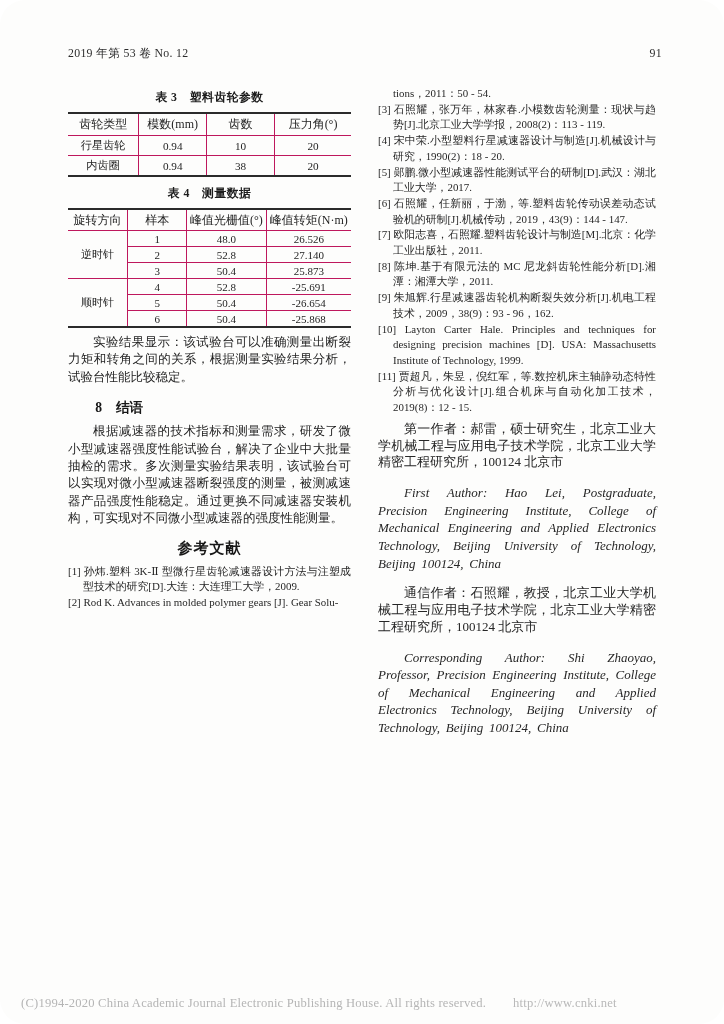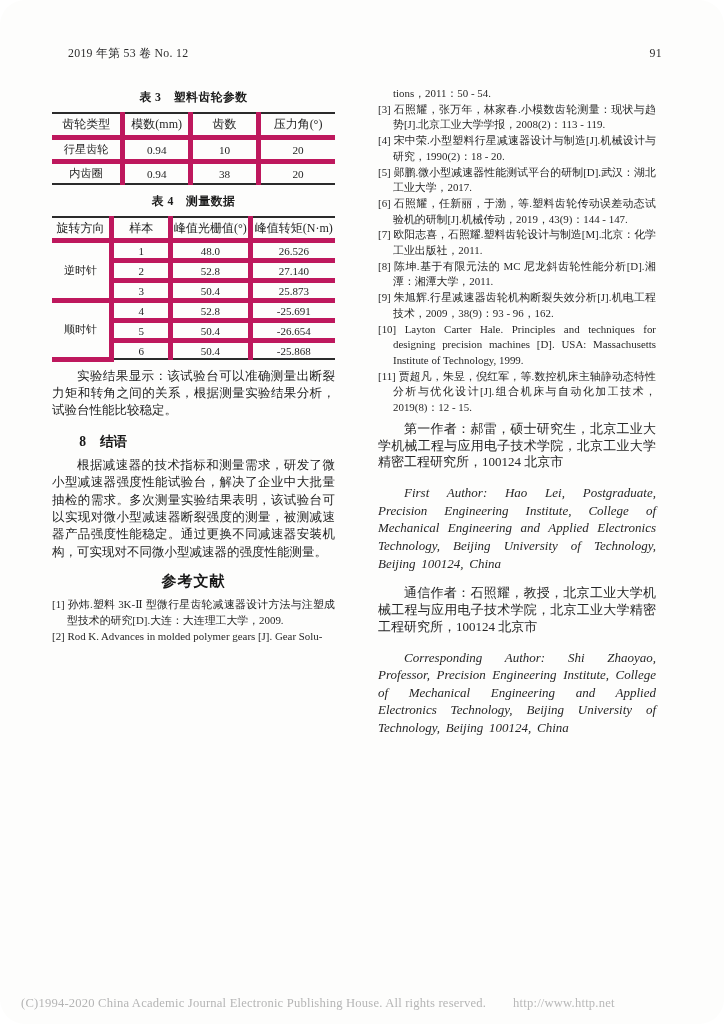--- a/index.html
+++ b/index.html
@@ -25,21 +25,21 @@
     justify-content: space-between;
     align-items: baseline;
     font-size: 11.8px;
     color: #2c2c2c;
     letter-spacing: 0.3px;
   }
 
   
   .col-left {
     position: absolute;
-    left: 52px;
+    left: 68px;
     top: 88px;
     width: 283px;
   }
   .col-right {
     position: absolute;
     left: 378px;
     top: 86px;
     width: 278px;
   }
 
@@ -54,21 +54,21 @@
   }
   table.data-table {
     width: 100%;
     border-collapse: collapse;
     table-layout: fixed;
     border-top: 2px solid #2b2b2b;
     border-bottom: 2px solid #2b2b2b;
     color: #1e1e1e;
   }
   table.data-table th, table.data-table td {
-    border: 5px solid #be185d;
+    border: 1px solid #be185d;
     font-weight: normal;
     text-align: center;
     font-size: 11.2px;
     padding: 2px 0;
     overflow: hidden;
     white-space: nowrap;
   }
   table.data-table thead th { border-top: 0; font-size: 12px; }
   table.data-table tr > *:first-child { border-left: 0; }
   table.data-table tr > *:last-child  { border-right: 0; }
@@ -270,16 +270,16 @@
     <div class="ref">[10] Layton Carter Hale. Principles and techniques for designing precision machines [D]. USA: Massachusetts Institute of Technology, 1999.</div>
     <div class="ref">[11] 贾超凡，朱昱，倪红军，等.数控机床主轴静动态特性分析与优化设计[J].组合机床与自动化加工技术，2019(8)：12 - 15.</div>
 
     <p class="author-note">第一作者：郝雷，硕士研究生，北京工业大学机械工程与应用电子技术学院，北京工业大学精密工程研究所，100124 北京市</p>
     <p class="author-note en">First Author: Hao Lei, Postgraduate, Precision Engineering Institute, College of Mechanical Engineering and Applied Electronics Technology, Beijing University of Technology, Beijing 100124, China</p>
     <p class="author-note">通信作者：石照耀，教授，北京工业大学机械工程与应用电子技术学院，北京工业大学精密工程研究所，100124 北京市</p>
     <p class="author-note en">Corresponding Author: Shi Zhaoyao, Professor, Precision Engineering Institute, College of Mechanical Engineering and Applied Electronics Technology, Beijing University of Technology, Beijing 100124, China</p>
   </div>
 
   <div class="page-footer">
-    <span>(C)1994-2020 China Academic Journal Electronic Publishing House. All rights reserved.</span><span class="footer-url">http://www.http.net</span>
+    <span>(C)1994-2020 China Academic Journal Electronic Publishing House. All rights reserved.</span><span class="footer-url">http://www.cnki.net</span>
   </div>
 
 </div>
 
 </body></html>

